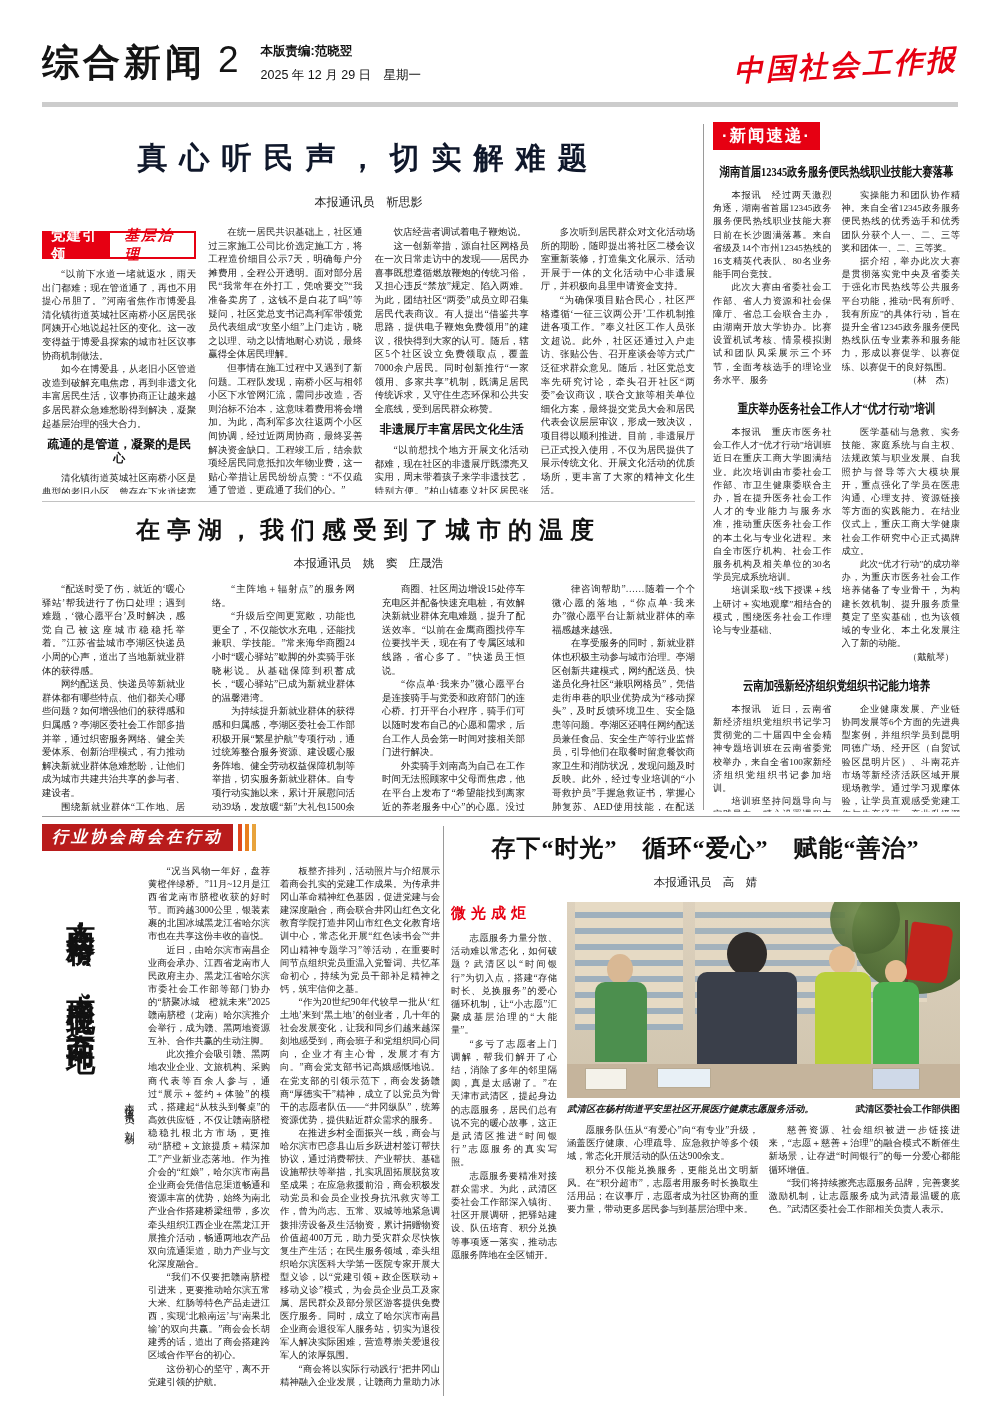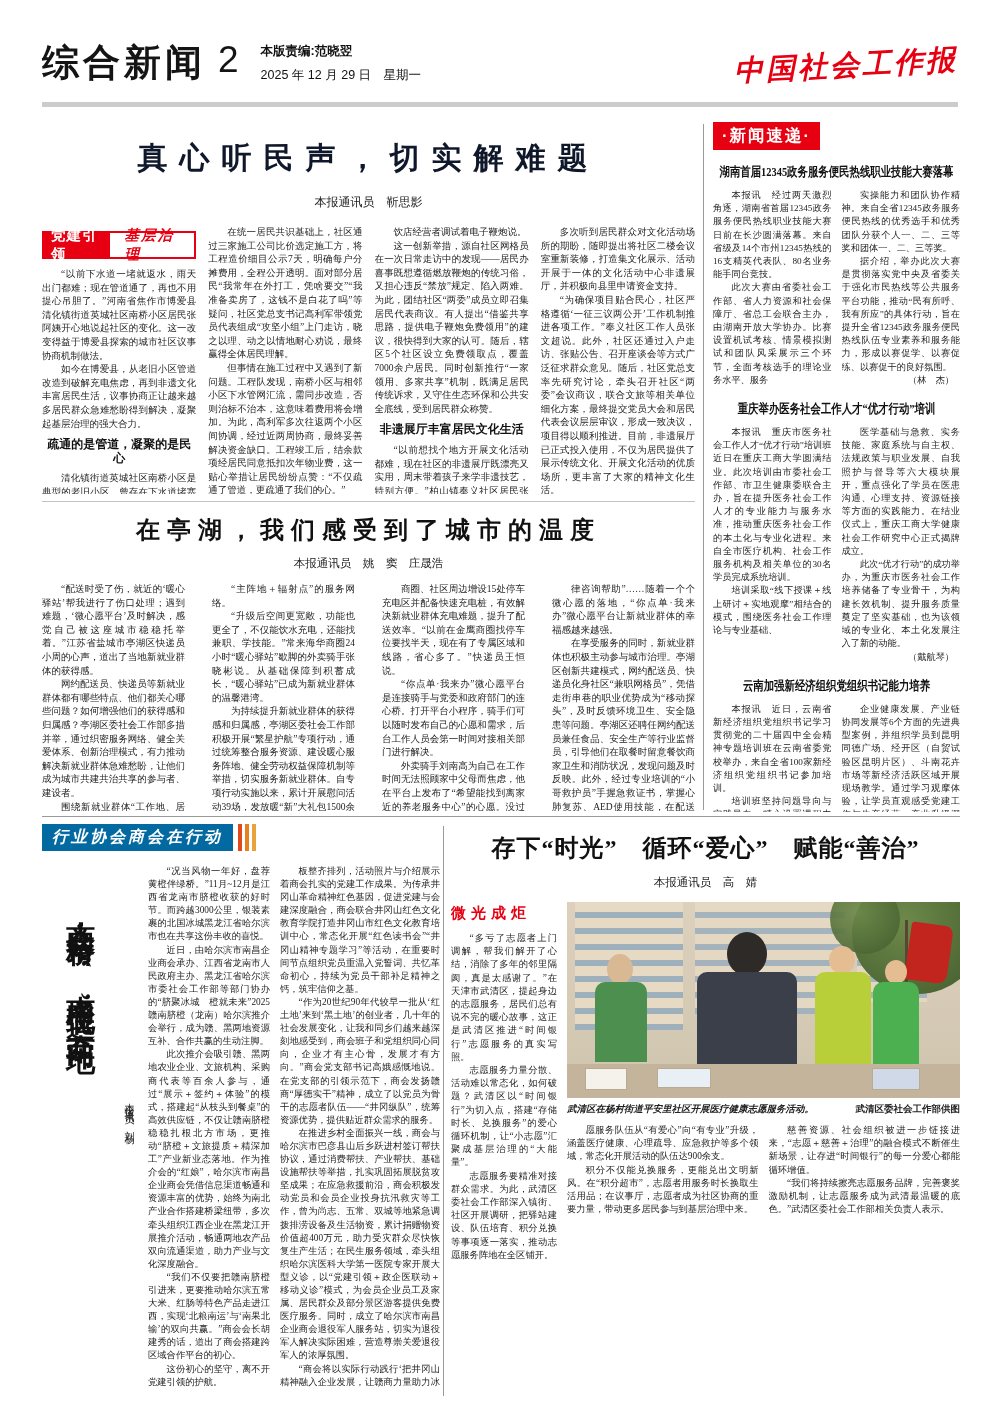--- a/index.html
+++ b/index.html
@@ -58,21 +58,21 @@
   
   .mid-art{position:absolute;left:42px;top:506px;width:653px;height:306px;}
   .mid-title{text-align:center;font-weight:bold;font-size:24px;letter-spacing:7px;margin-top:8px;color:#111;}
   .mid-byline{margin-top:10px;font-size:11.5px;}
   .mid-cols{display:flex;gap:27px;margin-top:12px;height:228px;}
   .mid-cols .mcol{flex:1;overflow:hidden;}
 
   
   .bl{position:absolute;left:42px;top:824px;width:398px;height:572px;}
   .bl-labelrow{display:flex;height:27px;}
-  .bl-label{background:#0369a1;color:#fff;font-family:"Liberation Sans","DejaVu Sans",sans-serif;font-weight:bold;
+  .bl-label{background:#b91c1c;color:#fff;font-family:"Liberation Sans","DejaVu Sans",sans-serif;font-weight:bold;
             font-style:italic;font-size:16px;display:flex;align-items:center;padding:0 10px;letter-spacing:3px;}
   .bl-stripes{display:flex;gap:3px;margin-left:5px;}
   .bl-stripes i{display:block;width:4px;height:27px;}
   .s1{background:#e0491e;} .s2{background:#e87f1e;} .s3{background:#e8a33c;}
   .bl-body{display:flex;margin-top:14px;height:524px;}
   .bl-vzone{width:100px;position:relative;flex:none;}
   .bl-vtitle{writing-mode:vertical-rl;font-weight:bold;font-size:29px;letter-spacing:5px;line-height:1.15;
              position:absolute;left:22px;top:34px;height:480px;color:#111;}
   .bl-vbyline{writing-mode:vertical-rl;font-size:10px;letter-spacing:3px;position:absolute;right:6px;top:230px;color:#222;}
   .bl-c1{width:122px;flex:none;overflow:hidden;margin-left:6px;}
@@ -267,22 +267,22 @@
     </div>
   </div>
 
   <div class="br">
     <div class="br-title">存下“时光”　循环“爱心”　赋能“善治”</div>
     <div class="byline br-byline">本报通讯员　高　婧</div>
     <div class="br-grid">
       <div class="br-c1">
         <div class="br-subhead">微光成炬</div>
         <div>
+            <div class="para p">志愿服务力量分散、活动难以常态化，如何破题？武清区以“时间银行”为切入点，搭建“存储时长、兑换服务”的爱心循环机制，让“小志愿”汇聚成基层治理的“大能量”。</div>
             <div class="para p">“多亏了志愿者上门调解，帮我们解开了心结，消除了多年的邻里隔阂，真是太感谢了。”在天津市武清区，提起身边的志愿服务，居民们总有说不完的暖心故事，这正是武清区推进“时间银行”志愿服务的真实写照。</div>
-            <div class="para p">志愿服务力量分散、活动难以常态化，如何破题？武清区以“时间银行”为切入点，搭建“存储时长、兑换服务”的爱心循环机制，让“小志愿”汇聚成基层治理的“大能量”。</div>
             <div class="para p">志愿服务要精准对接群众需求。为此，武清区委社会工作部深入镇街、社区开展调研，把驿站建设、队伍培育、积分兑换等事项逐一落实，推动志愿服务阵地在全区铺开。</div>
           </div>
       </div>
       <div class="br-right">
         <div class="photo">
           <div class="bldg w" style="left:8px;top:0;width:108px;height:128px;"></div>
           <div class="bldg w" style="left:128px;top:0;width:150px;height:112px;opacity:.9;"></div>
           <div class="bldg w" style="left:290px;top:0;width:70px;height:100px;opacity:.85;"></div>
           <div class="tree" style="right:-22px;top:-28px;width:130px;height:120px;"></div>
           <div class="tree" style="right:60px;top:-18px;width:70px;height:70px;opacity:.9;"></div>

